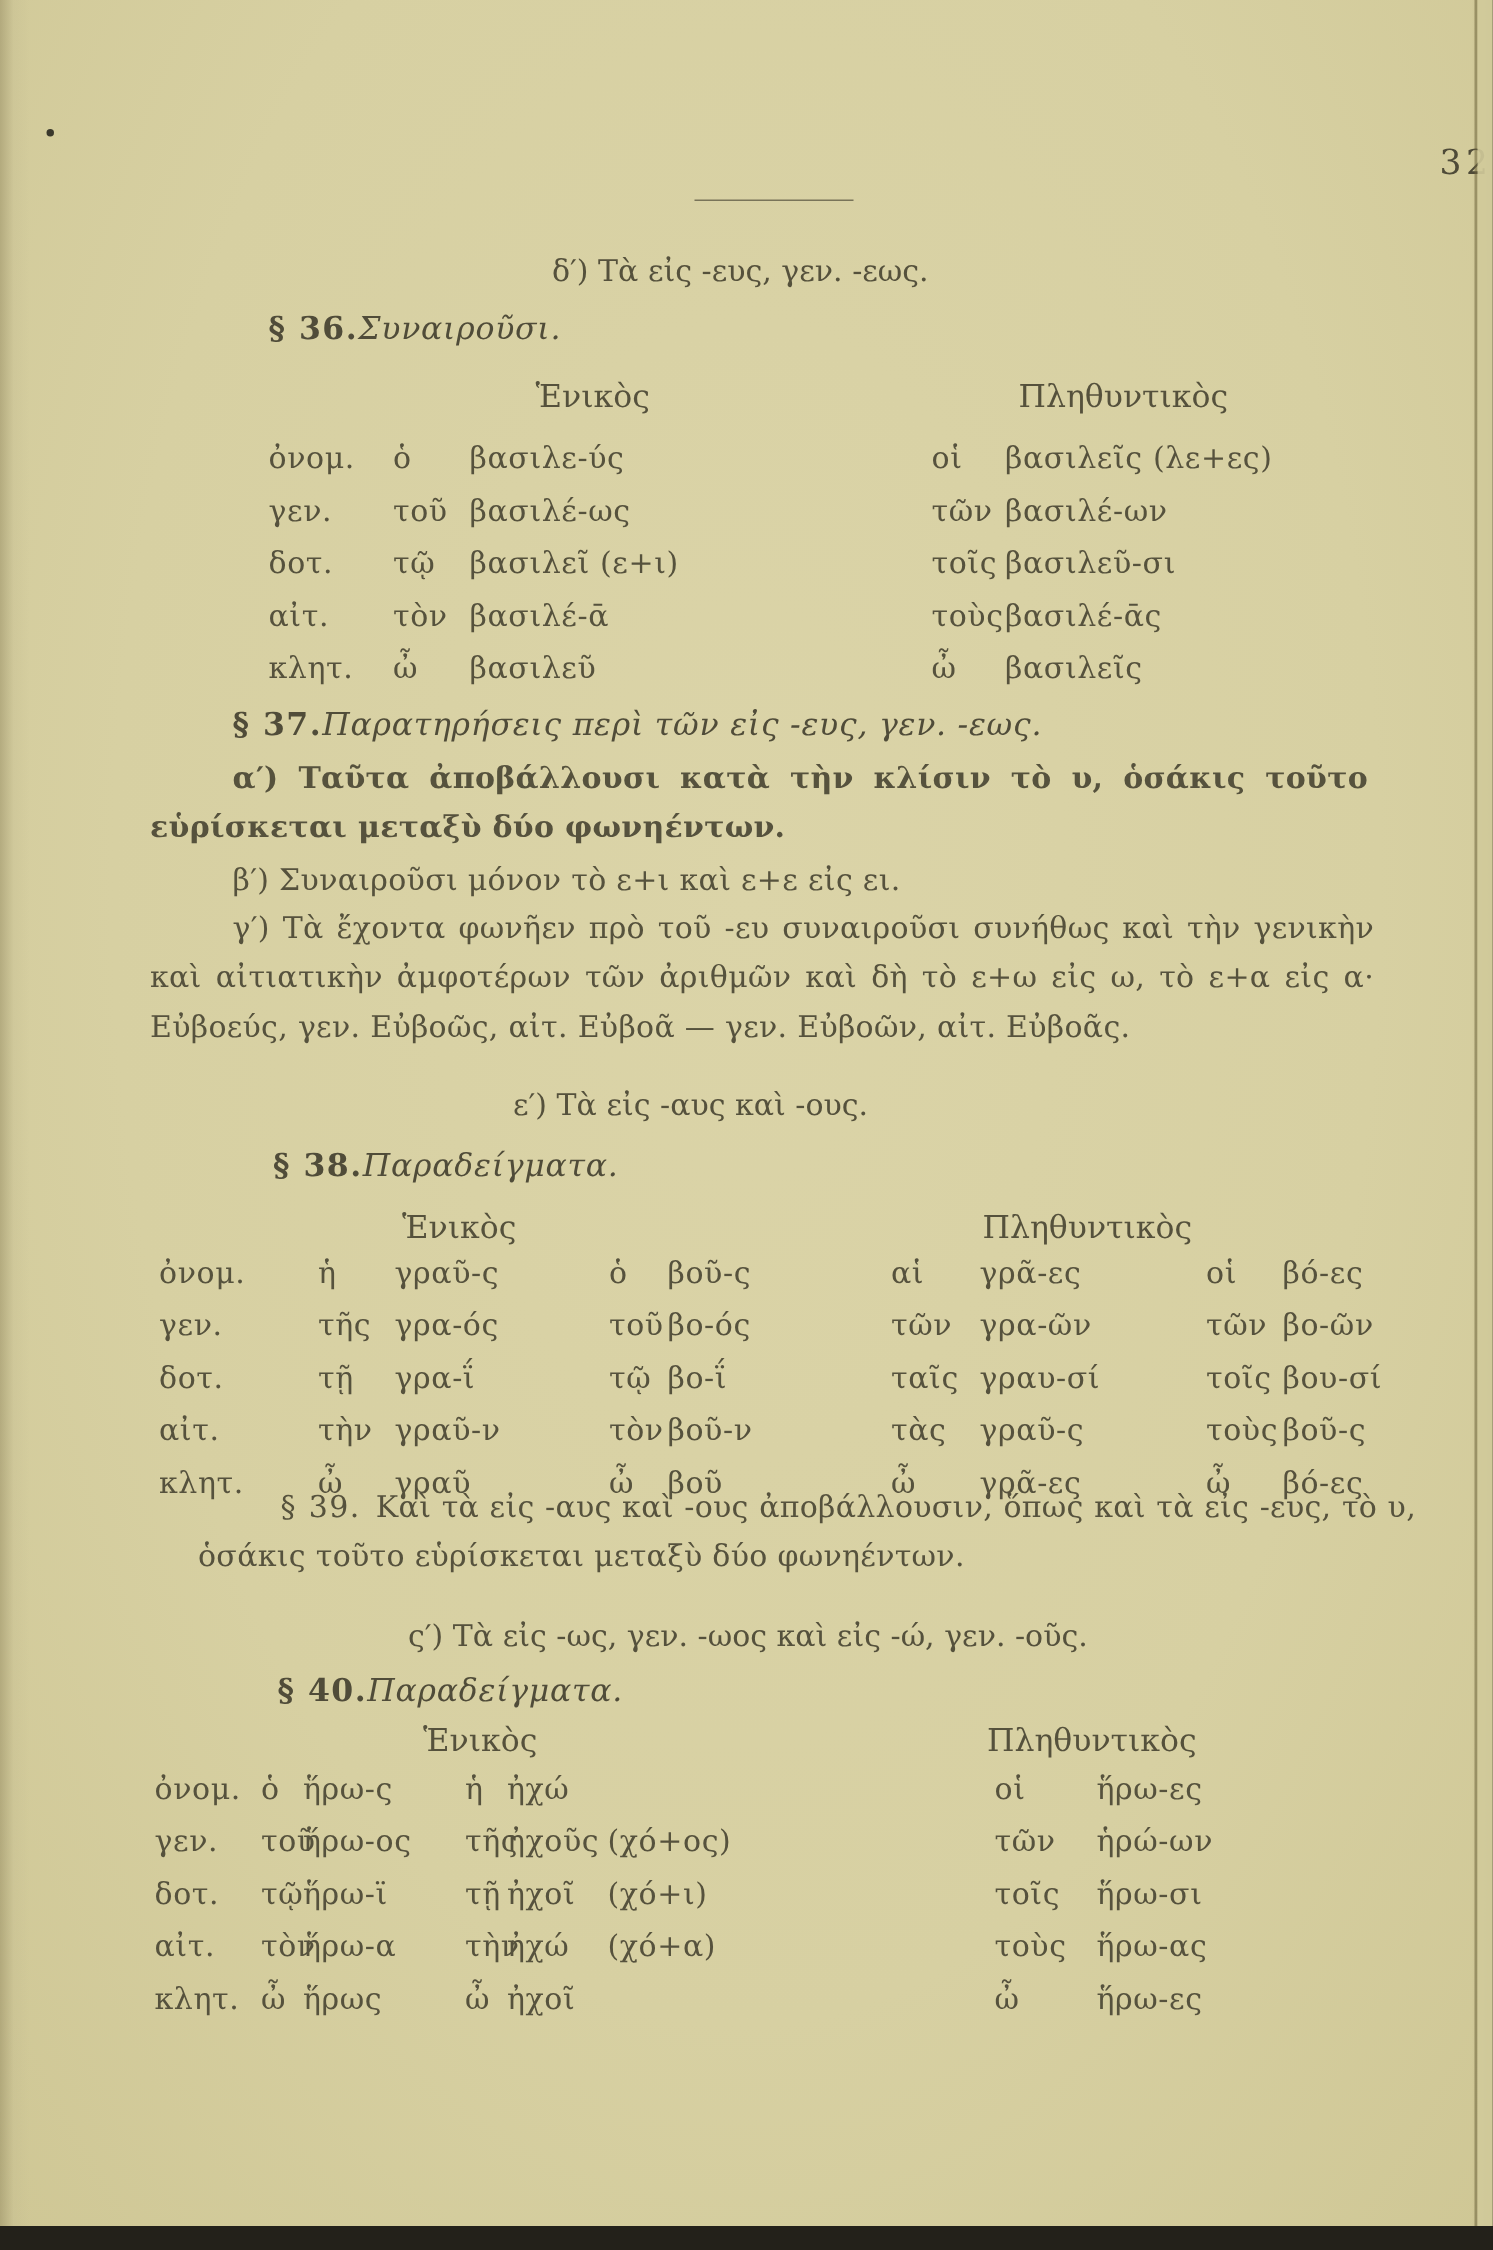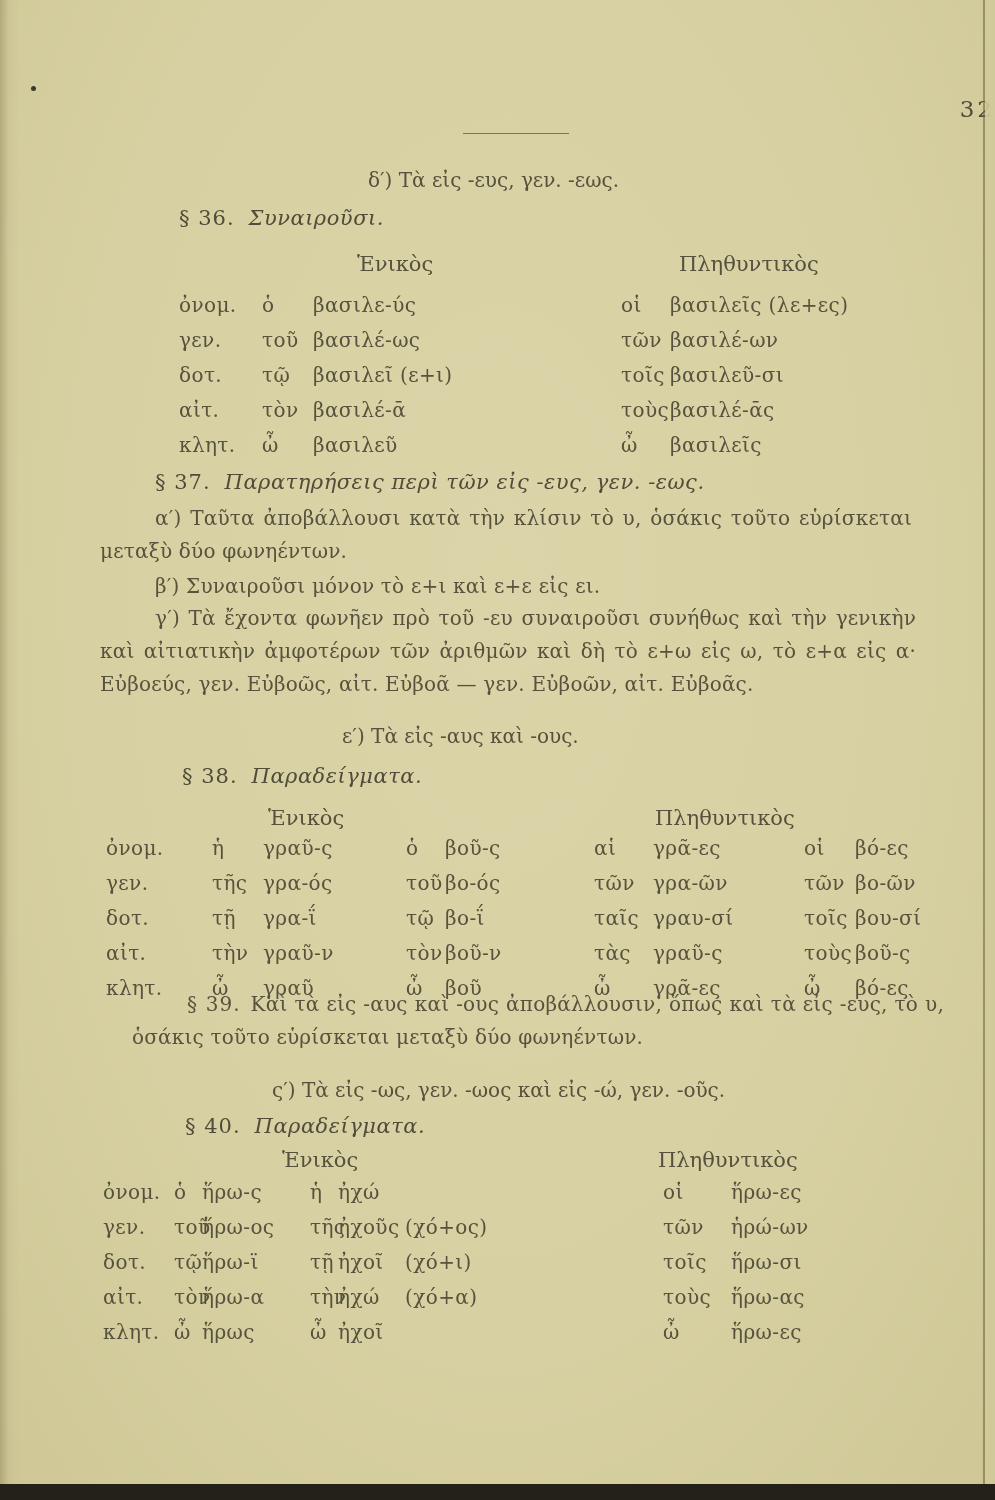--- a/index.html
+++ b/index.html
@@ -31,21 +31,21 @@
   .speck{position:absolute;top:86px;left:31px;width:5px;height:5px;border-radius:50%;background:#3a382c;}
   .edge-line{position:absolute;top:0;left:983px;width:2px;height:1484px;background:rgba(110,100,60,.55);}
   .edge-strip{position:absolute;top:0;left:985px;width:10px;height:1484px;background:rgba(210,203,155,.9);}
   .scan-bottom{position:absolute;left:0;top:1484px;width:995px;height:16px;background:#23211a;}
   .heading-line{font-size:20px;color:#55513c;}
   .hd{top:168px;left:368px;}
   .he{top:724px;left:342px;}
   .hst{top:1078px;left:272px;}
 
   .sec-title{font-size:21px;color:#504c39;}
-  .sec-title .secnum{margin-right:14px;letter-spacing:1px;}
+  .sec-title .secnum{letter-spacing:1px;font-weight:bold;}
   .sec-title .secname{font-style:italic;letter-spacing:.5px;}
   .st36{top:206px;left:179px;}
   .st37{top:470px;left:155px;}
   .st38{top:764px;left:182px;}
   .st40{top:1114px;left:185px;}
 
   .num-header{font-size:21px;color:#55513c;}
   .h36s{top:252px;left:357px;}
   .h36p{top:252px;left:679px;}
   .h38s{top:806px;left:268px;}
@@ -70,21 +70,21 @@
 
   .t40{top:1180px;height:180px;}
   .t40 .cc{left:103px;}.t40 .ca1{left:174px;}.t40 .cf1{left:202px;}
   .t40 .ca2{left:310px;}.t40 .cf2{left:338px;}.t40 .cn{left:405px;}
   .t40 .ca3{left:663px;}.t40 .cf3{left:731px;}
 
   .para{
     position:absolute;font-size:20px;line-height:33px;color:#56523d;
     text-align:justify;white-space:normal;letter-spacing:.2px;
   }
-  .pa{top:502px;left:100px;width:812px;text-indent:55px;}
+  .pa{top:502px;left:100px;width:812px;text-indent:55px;font-weight:bold;}
   .pb{top:570px;left:155px;width:700px;text-align:left;}
   .pc{top:602px;left:100px;width:816px;text-indent:55px;}
   .p39{top:988px;left:100px;width:812px;text-indent:55px;margin-left:32px;}
   .p39 .secnum{letter-spacing:1px;margin-right:10px;}
 </style>
 </head>
 <body>
 
 <div class="page">
 

